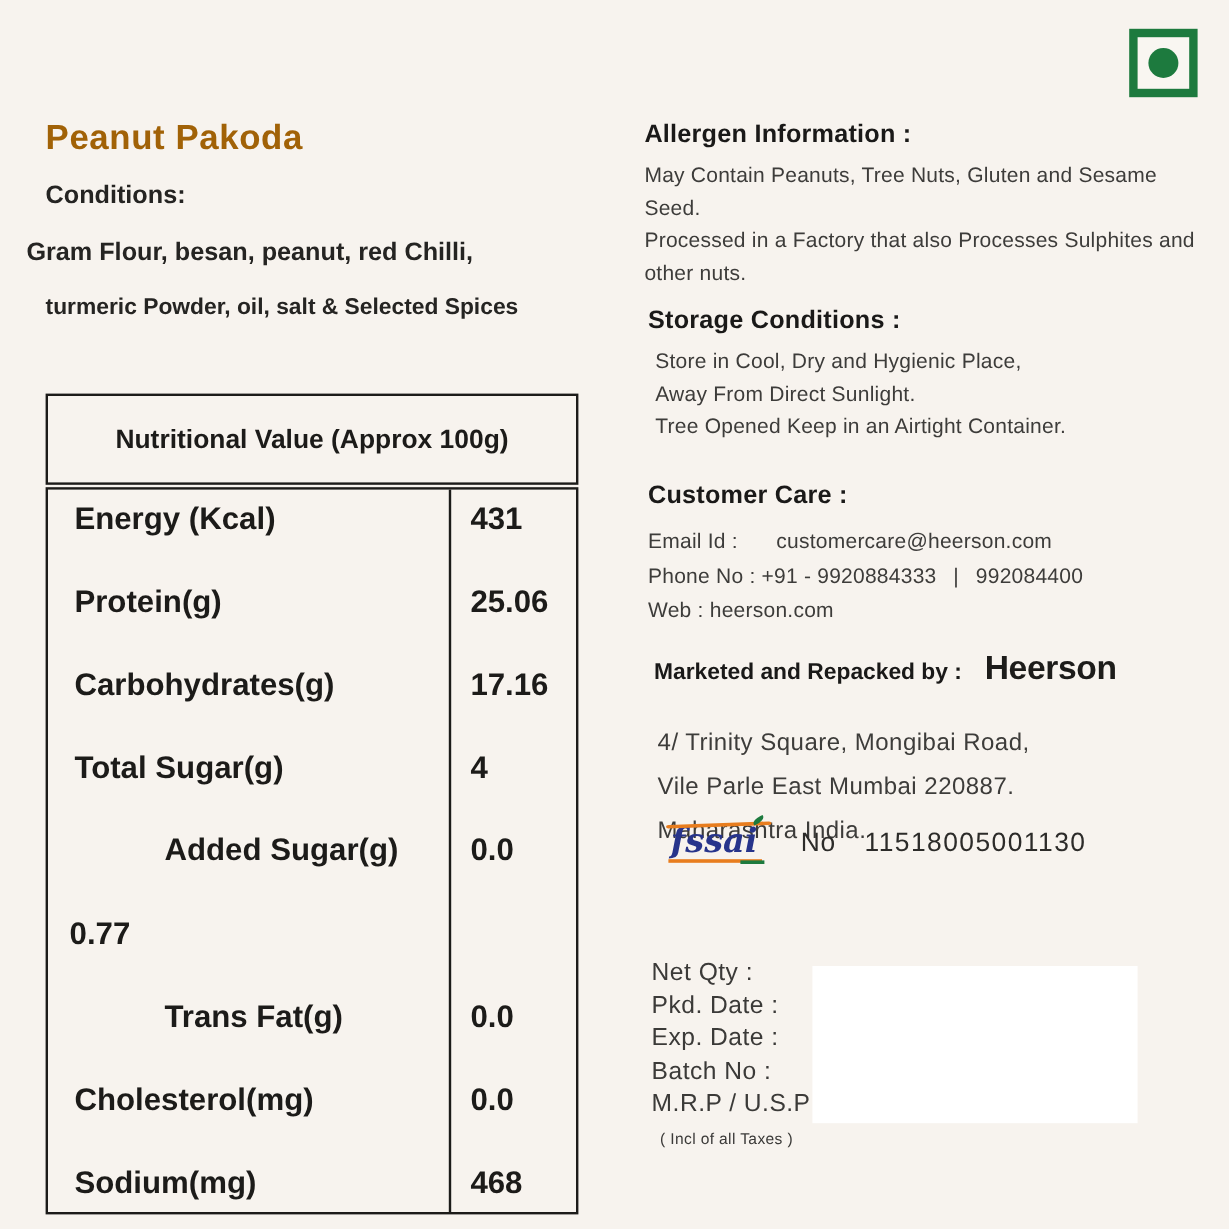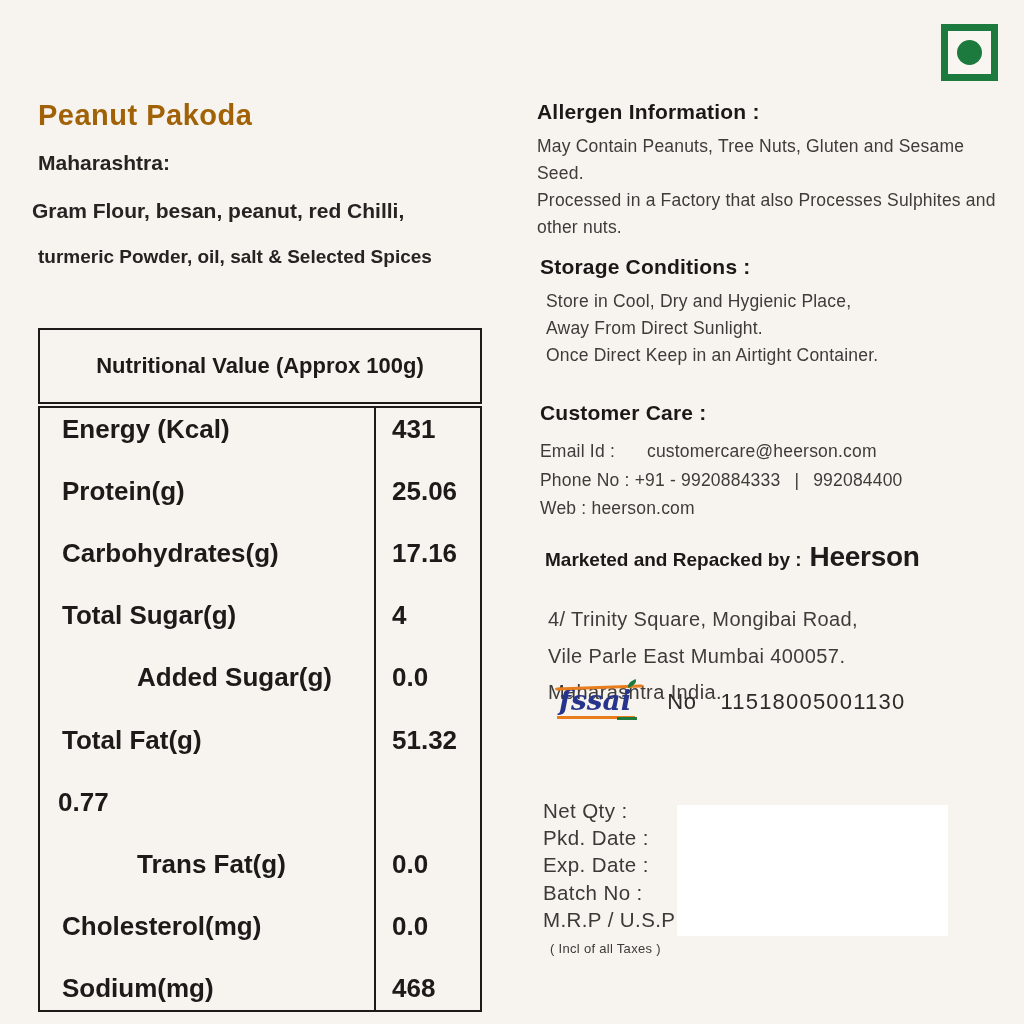--- a/index.html
+++ b/index.html
@@ -11,21 +11,21 @@
   }
   
   .veg-mark{position:absolute;left:941px;top:24px;width:57px;height:57px;
     border:7px solid #1d7a3e;box-sizing:border-box;background:#f9f6f1;}
   .veg-mark .dot{position:absolute;left:50%;top:50%;width:25px;height:25px;
     margin:-12.5px 0 0 -12.5px;border-radius:50%;background:#1d7a3e;}
   
   .product-title{position:absolute;left:38px;top:99px;font-size:29px;font-weight:800;
     letter-spacing:.5px;color:#a16207;}
   .ing-label{position:absolute;left:38px;top:151px;font-size:21px;font-weight:700;color:#252422;}
-  .ing-line1{position:absolute;left:32px;top:199px;font-size:21px;font-weight:700;color:#252422;}
+  .ing-line1{position:absolute;left:22px;top:199px;font-size:21px;font-weight:700;color:#252422;}
   .ing-line2{position:absolute;left:38px;top:246px;font-size:19px;font-weight:700;color:#252422;}
   
   .nt{position:absolute;left:38px;top:328px;width:444px;box-sizing:border-box;}
   .nt-header{box-sizing:border-box;border:2px solid #1c1b19;height:76px;
     display:flex;align-items:center;justify-content:center;
     font-size:22px;font-weight:700;color:#1c1b19;}
   .nt-body{box-sizing:border-box;border:2px solid #1c1b19;margin-top:2px;height:606px;
     position:relative;display:flex;flex-direction:column;gap:20px;}
   .nt-divider{position:absolute;left:334px;top:0;bottom:0;width:2px;background:#1c1b19;}
   .nt-row{flex:1;display:flex;align-items:center;}
@@ -41,21 +41,21 @@
   .allergen .lines{margin-top:9px;line-height:27px;}
   .storage{position:absolute;left:540px;top:255px;width:460px;}
   .storage .lines{margin-top:9px;line-height:27px;padding-left:6px;}
   .care{position:absolute;left:540px;top:401px;width:460px;}
   .care .lines{margin-top:12px;line-height:28.5px;}
   .care .lines .lbl{color:#3d3c3a;}
   .care .lines .val{color:#3d3c3a;}
   .care .row-email .val{margin-left:32px;}
   .marketed{position:absolute;left:545px;top:541px;display:flex;align-items:baseline;}
   .marketed .m-label{font-size:19px;font-weight:800;color:#1a1918;}
-  .marketed .m-brand{font-size:28px;font-weight:800;color:#1d1c1a;margin-left:8px;letter-spacing:-.3px;}
+  .marketed .m-brand{font-size:28px;font-weight:800;color:#1d1c1a;margin-left:19px;letter-spacing:-.3px;}
   .address{position:absolute;left:548px;top:601px;font-size:20px;color:#3d3c3a;
     line-height:36.5px;letter-spacing:.4px;}
   
   .fssai-row{position:absolute;left:543px;top:684px;display:flex;align-items:center;margin-left:12px;}
   .fssai-logo{position:relative;display:inline-block;padding:3px 4px 0 2px;}
   .fssai-text{font-family:"DejaVu Serif",serif;font-style:italic;font-weight:700;
     font-size:28px;line-height:28px;color:#27348b;display:inline-block;
     border-bottom:3px solid #e87d1e;padding:0 4px 1px 2px;}
   .fssai-topline{position:absolute;left:0;top:2px;width:88px;height:3px;background:#e87d1e;
     border-radius:3px/2px;transform:rotate(-2deg);}
@@ -71,21 +71,21 @@
   .tax-note{position:absolute;left:550px;top:941px;font-size:13px;color:#3b3a38;letter-spacing:.3px;}
 </style>
 </head>
 <body>
 
 <div class="veg-mark">
   <div class="dot"></div>
 </div>
 
 <div class="product-title">Peanut Pakoda</div>
-<div class="ing-label">Maharashtra:</div>
+<div class="ing-label">Conditions:</div>
 <div class="ing-line1">Gram Flour, besan, peanut, red Chilli,</div>
 <div class="ing-line2">turmeric Powder, oil, salt &amp; Selected Spices</div>
 
 <div class="nt">
   <div class="nt-header">Nutritional Value (Approx 100g)</div>
   <div class="nt-body">
     <div class="nt-divider"></div>
     <div class="nt-row">
       <div class="lbl">Energy (Kcal)</div>
       <div class="val">431</div>
@@ -98,24 +98,20 @@
       <div class="lbl">Carbohydrates(g)</div>
       <div class="val">17.16</div>
     </div>
     <div class="nt-row">
       <div class="lbl">Total Sugar(g)</div>
       <div class="val">4</div>
     </div>
     <div class="nt-row indent">
       <div class="lbl">Added Sugar(g)</div>
       <div class="val">0.0</div>
-    </div>
-    <div class="nt-row">
-      <div class="lbl">Total Fat(g)</div>
-      <div class="val">51.32</div>
     </div>
     <div class="nt-row indent">
       <div class="val">0.77</div>
     </div>
     <div class="nt-row indent">
       <div class="lbl">Trans Fat(g)</div>
       <div class="val">0.0</div>
     </div>
     <div class="nt-row">
       <div class="lbl">Cholesterol(mg)</div>
@@ -135,21 +131,21 @@
     <div>Processed in a Factory that also Processes Sulphites and</div>
     <div>other nuts.</div>
   </div>
 </div>
 
 <div class="storage">
   <div class="sec-heading">Storage Conditions :</div>
   <div class="lines body-text">
     <div>Store in Cool, Dry and Hygienic Place,</div>
     <div>Away From Direct Sunlight.</div>
-    <div>Once Direct Keep in an Airtight Container.</div>
+    <div>Tree Opened Keep in an Airtight Container.</div>
   </div>
 </div>
 
 <div class="care">
   <div class="sec-heading">Customer Care :</div>
   <div class="lines body-text">
     <div class="row-email">
       <span class="lbl">Email Id :</span><span class="val">customercare@heerson.com</span>
     </div>
     <div>
@@ -162,21 +158,21 @@
     </div>
   </div>
 </div>
 
 <div class="marketed">
   <span class="m-label">Marketed and Repacked by :</span>
   <span class="m-brand">Heerson</span>
 </div>
 <div class="address">
   <div>4/ Trinity Square, Mongibai Road,</div>
-  <div>Vile Parle East Mumbai 400057.</div>
+  <div>Vile Parle East Mumbai 220887.</div>
   <div>Maharashtra India.</div>
 </div>
 
 <div class="fssai-row">
   <span class="fssai-logo">
     <span class="fssai-topline"></span>
     <span class="fssai-leaf"></span>
     <span class="fssai-greenline"></span>
     <span class="fssai-text">fssai</span>
   </span>

